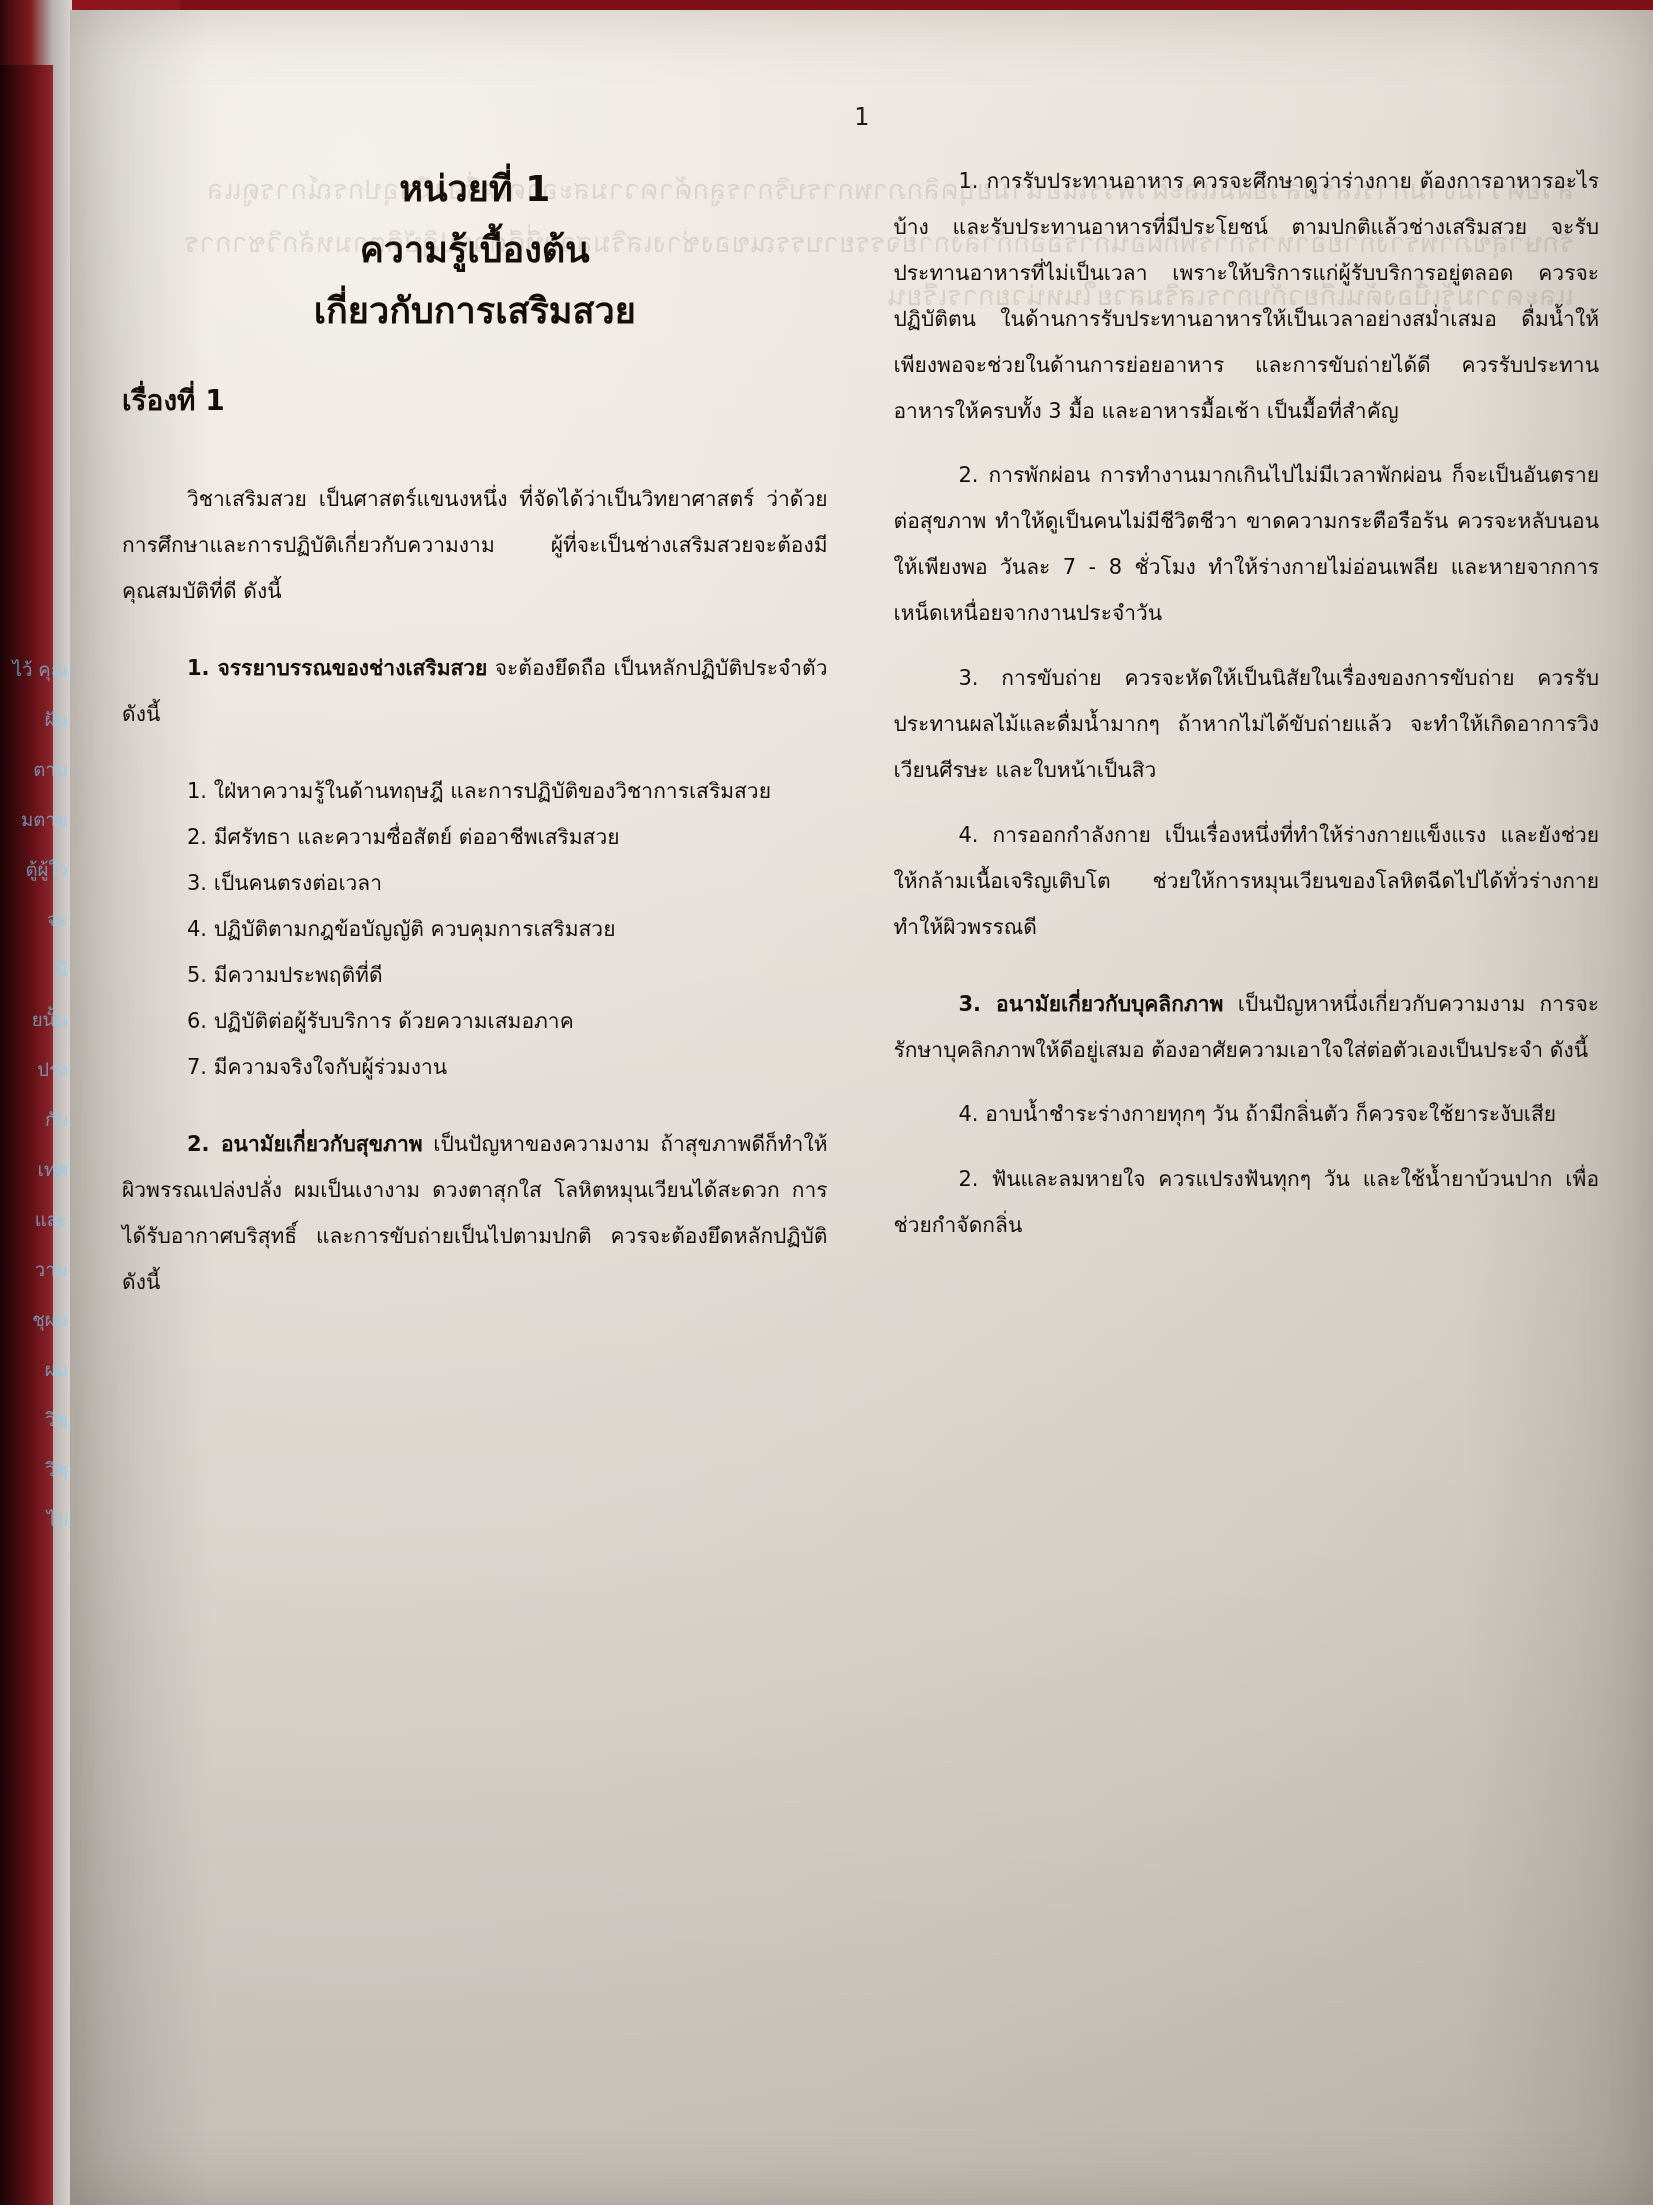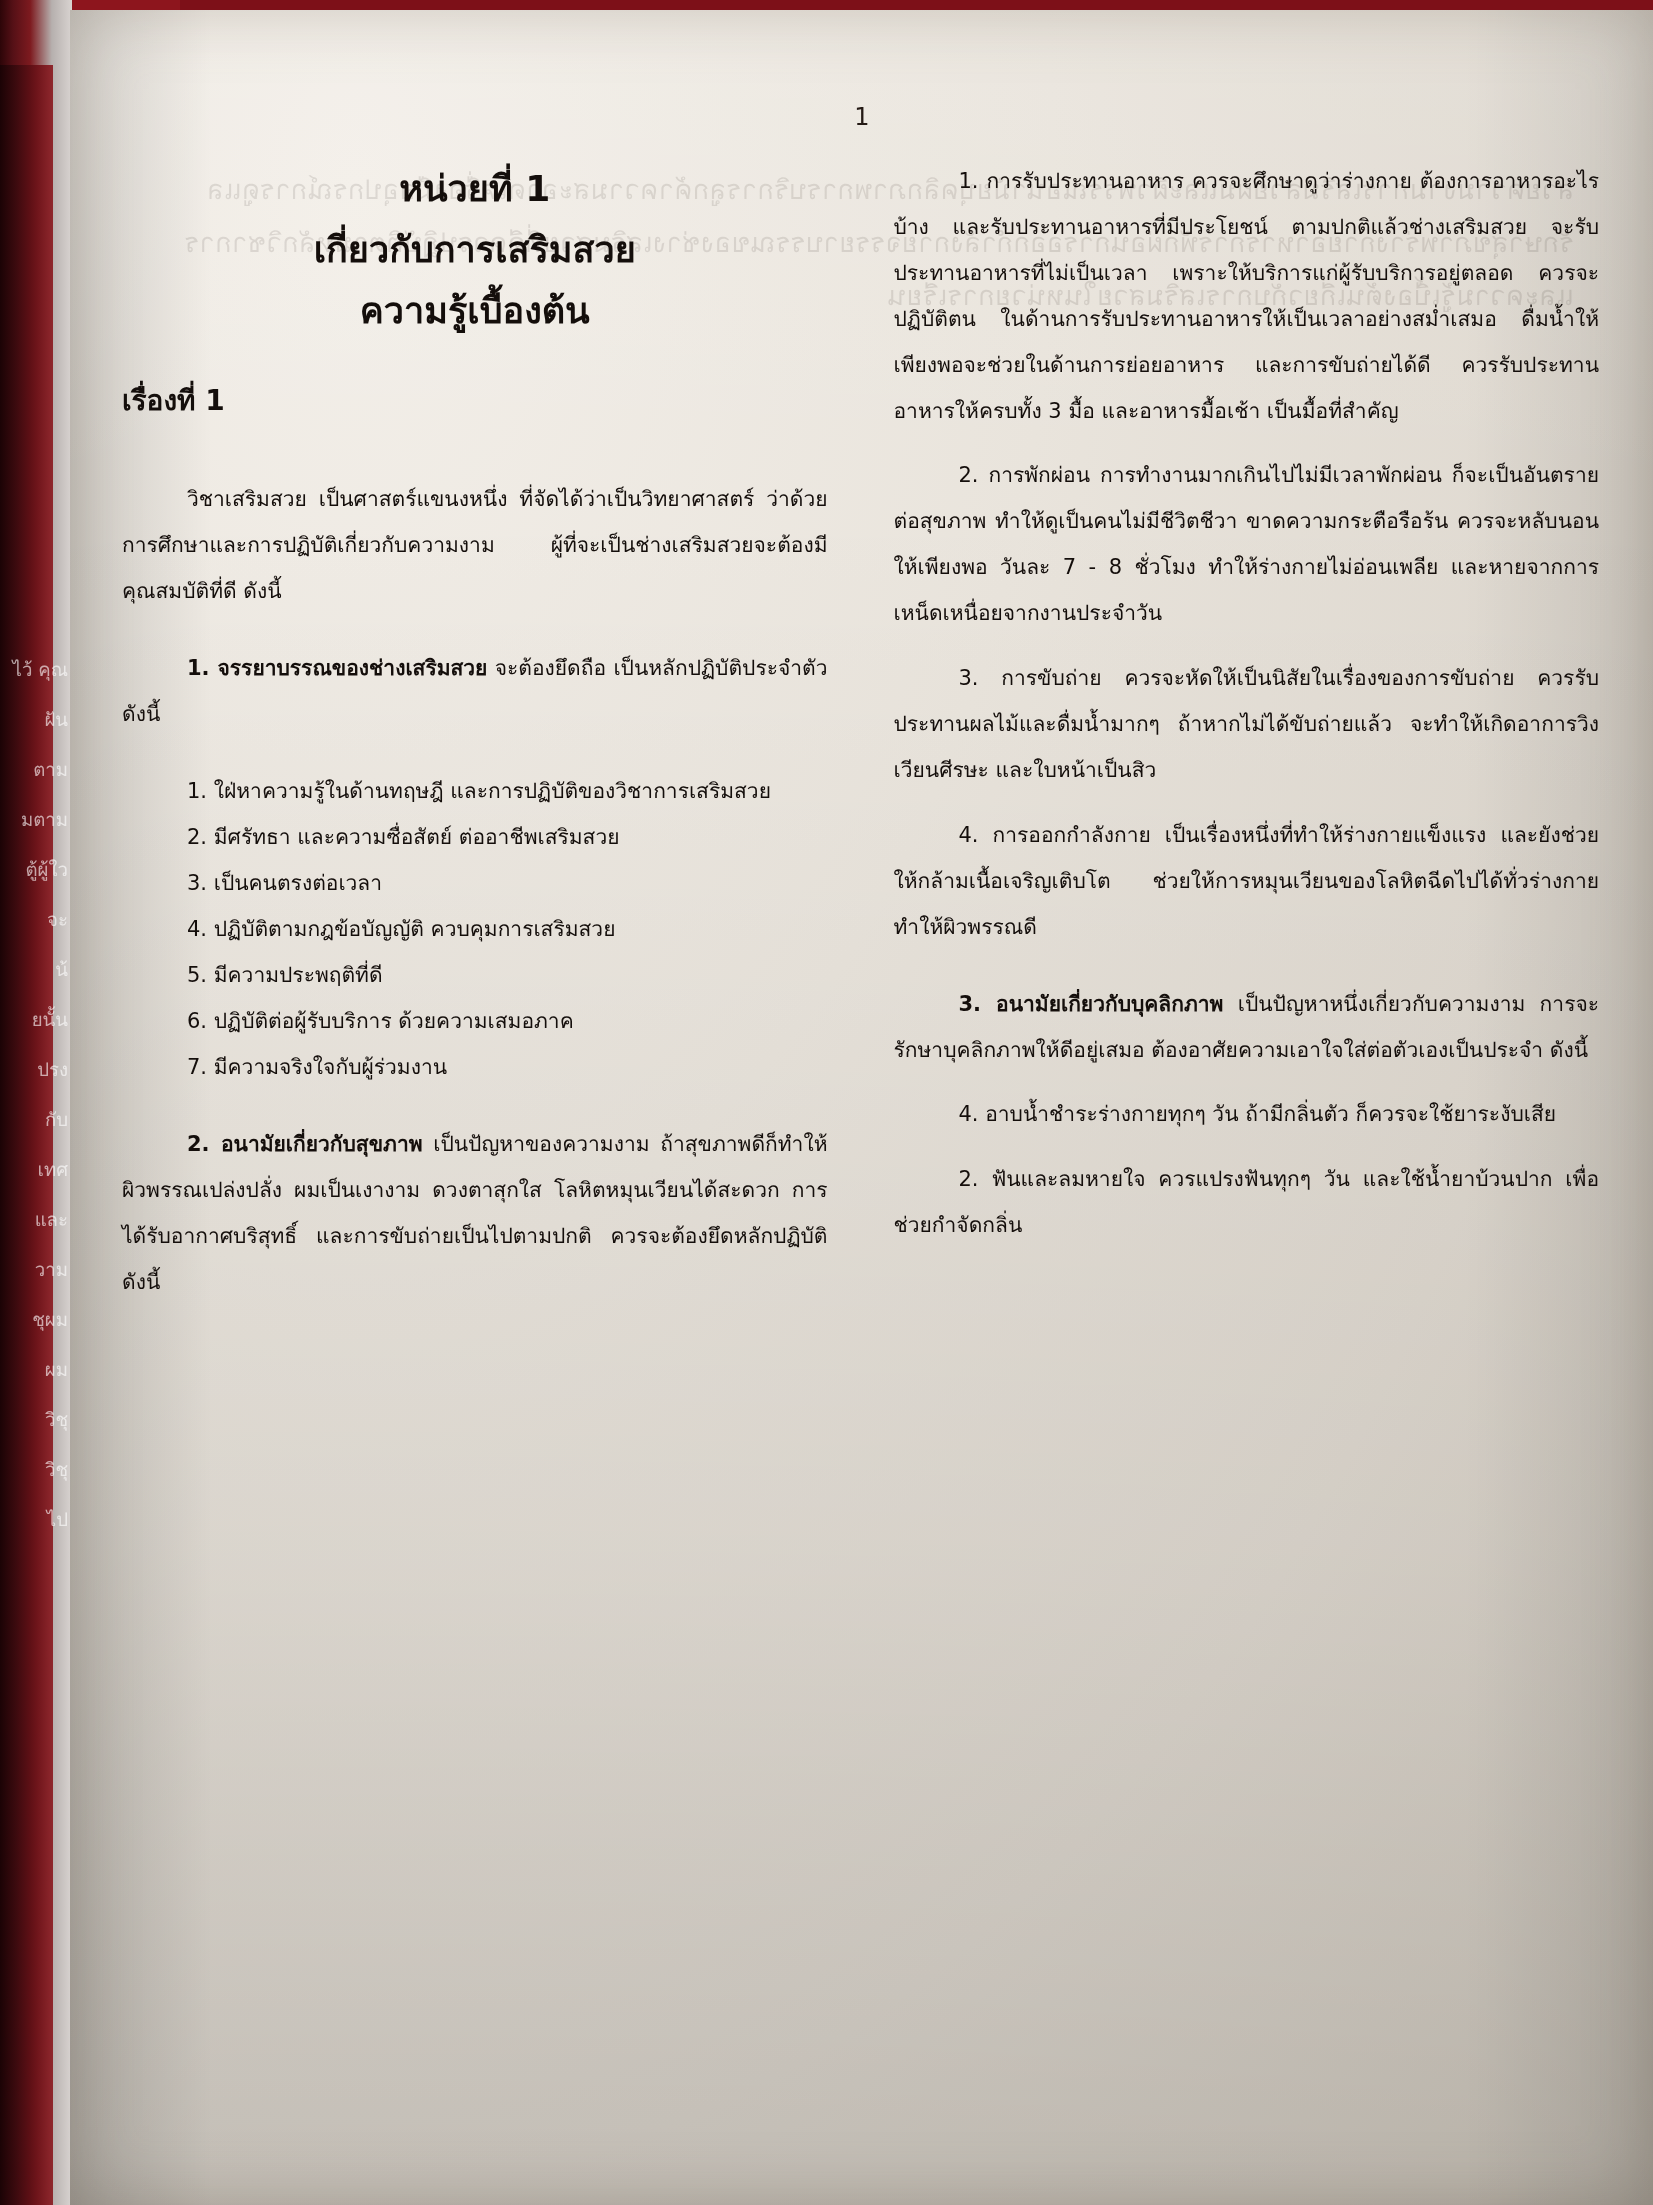--- a/index.html
+++ b/index.html
@@ -41,21 +41,21 @@
     width: 53px; height: 2141px;
     background: linear-gradient(90deg,#1a0305 0%, #3a0a0e 30%, #6d1218 70%, #8d2026 100%);
     opacity: .95;
   }
   
   .gutter-text {
     position: absolute;
     left: 0;
     top: 645px;
     width: 68px;
-    color: #ffffff;
+    color: #7dd3fc;
     font-size: 18.6px;
     line-height: 50px;
     text-align: right;
     padding-right: 3.3px;
     opacity: .62;
     white-space: nowrap;
     overflow: hidden;
   }
   .gutter-text div { overflow: hidden; }
 
@@ -189,22 +189,22 @@
 
     <div class="content">
 
       <div class="folio">1</div>
 
       <div class="columns">
 
         <div class="col">
 
           <div class="t h1">หน่วยที่ 1</div>
+          <div class="t h1">ความรู้เบื้องต้น</div>
           <div class="t h1">เกี่ยวกับการเสริมสวย</div>
-          <div class="t h1">ความรู้เบื้องต้น</div>
 
           <div class="t h2 gap-m">เรื่องที่ 1</div>
 
           <p class="t indent gap-l">วิชาเสริมสวย เป็นศาสตร์แขนงหนึ่ง ที่จัดได้ว่าเป็นวิทยาศาสตร์ ว่าด้วยการศึกษาและการปฏิบัติเกี่ยวกับความงาม ผู้ที่จะเป็นช่างเสริมสวยจะต้องมีคุณสมบัติที่ดี ดังนี้</p>
 
           <p class="t indent gap-m"><span class="b">1. จรรยาบรรณของช่างเสริมสวย</span><span> จะต้องยึดถือ เป็นหลักปฏิบัติประจำตัว ดังนี้</span></p>
 
           <p class="t indent gap-m">1. ใฝ่หาความรู้ในด้านทฤษฎี และการปฏิบัติของวิชาการเสริมสวย</p>
           <p class="t indent">2. มีศรัทธา และความซื่อสัตย์ ต่ออาชีพเสริมสวย</p>
           <p class="t indent">3. เป็นคนตรงต่อเวลา</p>

